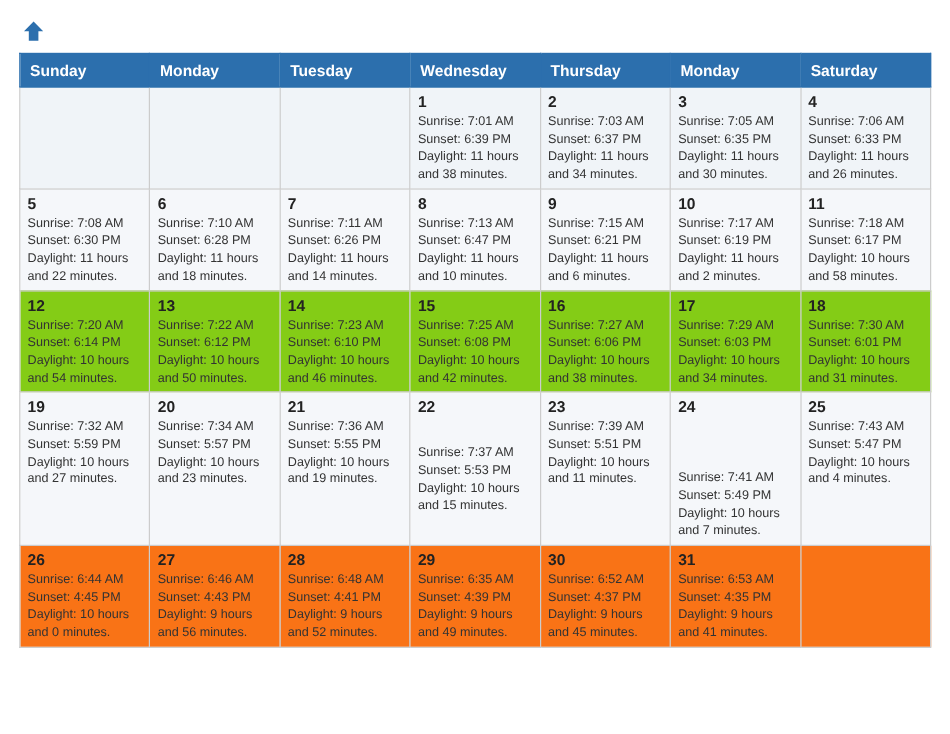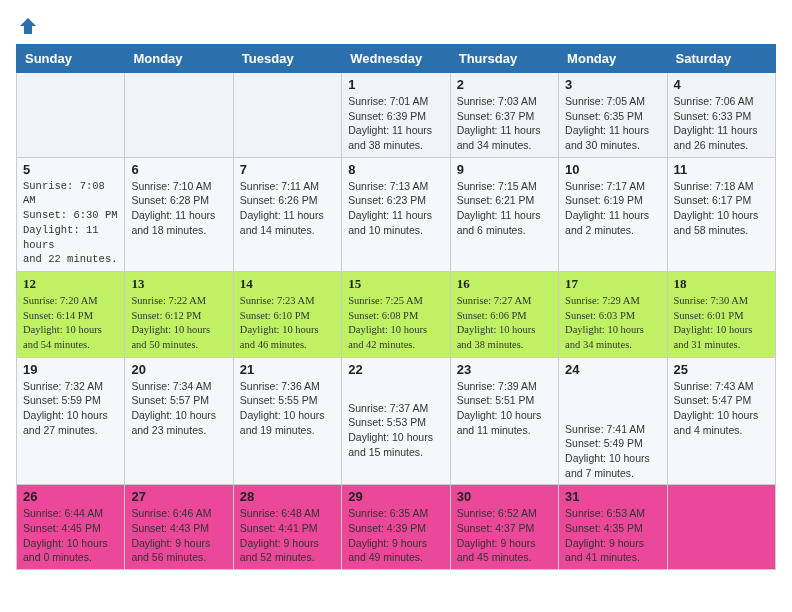--- a/index.html
+++ b/index.html
@@ -86,23 +86,23 @@
     .day-info {
       font-size: 10.5px;
       color: #333;
       line-height: 1.4;
     }
     .empty-cell {
       background: #f9f9f9;
     }
     .row-2 td { background: #f0f4f8; }
     .row-3 td { background: #fff; }
-    .row-4 td { background: #bef264; font-family: Liberation Serif, serif; }
+    .row-4 td { background: #84cc16; }
     .row-5 td { background: #fff; }
-    .row-6 td { background: #ec4899; }
+    .row-6 td { background: #f97316; }
   </style>
 </head>
 <body>
 
 <div class="header">
   <div class="logo">
     <div class="logo-text">
       <span class="logo-general"></span>
       <svg class="logo-icon" viewBox="0 0 20 20">
         <polygon points="10,2 18,10 14,10 14,18 6,18 6,10 2,10" fill="#2c6fad"></polygon>
@@ -158,21 +158,21 @@
           <span class="day-number">4</span>
           <div class="day-info" style="white-space: pre-line;">Sunrise: 7:06 AM
 Sunset: 6:33 PM
 Daylight: 11 hours
 and 26 minutes.</div>
         </td>
       </tr>
       <tr class="row-3">
         <td>
           <span class="day-number">5</span>
-          <div class="day-info" style="white-space: pre-line; font-family: Liberation Mono, monospace;">Sunrise: 7:08 AM
+          <div class="day-info" style="white-space: pre-line;">Sunrise: 7:08 AM
 Sunset: 6:30 PM
 Daylight: 11 hours
 and 22 minutes.</div>
         </td>
         <td>
           <span class="day-number">6</span>
           <div class="day-info" style="white-space: pre-line;">Sunrise: 7:10 AM
 Sunset: 6:28 PM
 Daylight: 11 hours
 and 18 minutes.</div>
@@ -180,21 +180,21 @@
         <td>
           <span class="day-number">7</span>
           <div class="day-info" style="white-space: pre-line;">Sunrise: 7:11 AM
 Sunset: 6:26 PM
 Daylight: 11 hours
 and 14 minutes.</div>
         </td>
         <td>
           <span class="day-number">8</span>
           <div class="day-info" style="white-space: pre-line;">Sunrise: 7:13 AM
-Sunset: 6:23 PM
+Sunset: 6:47 PM
 Daylight: 11 hours
 and 10 minutes.</div>
         </td>
         <td>
           <span class="day-number">9</span>
           <div class="day-info" style="white-space: pre-line;">Sunrise: 7:15 AM
 Sunset: 6:21 PM
 Daylight: 11 hours
 and 6 minutes.</div>
         </td>

